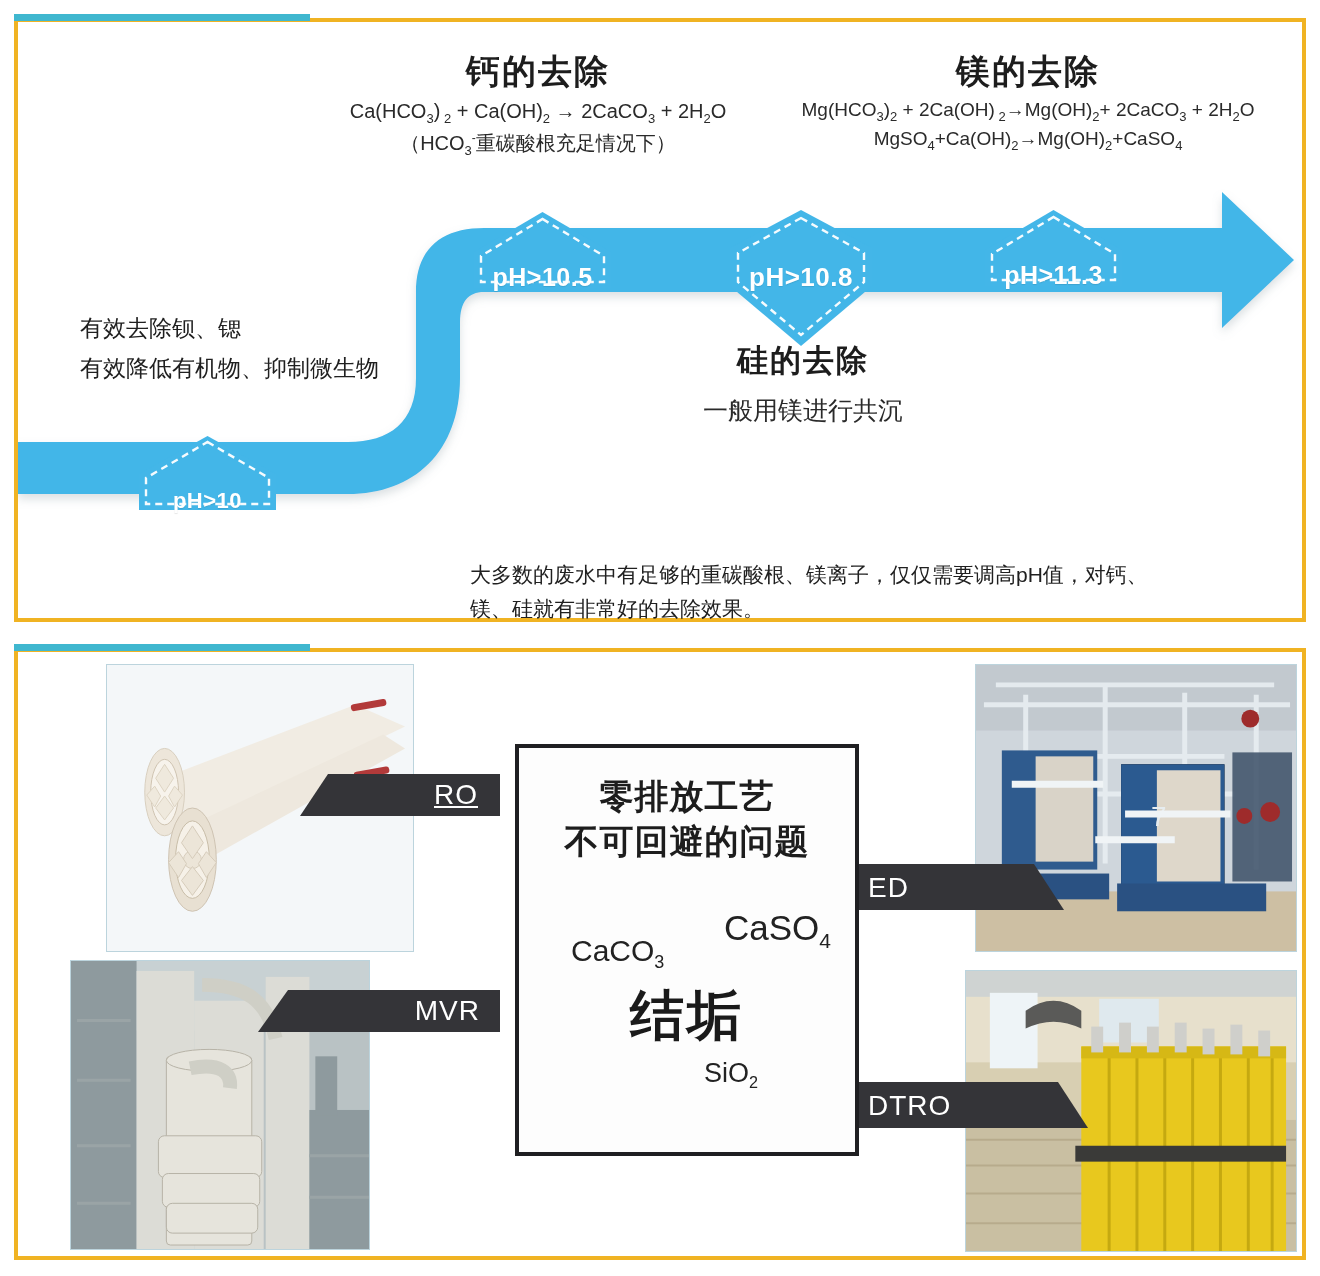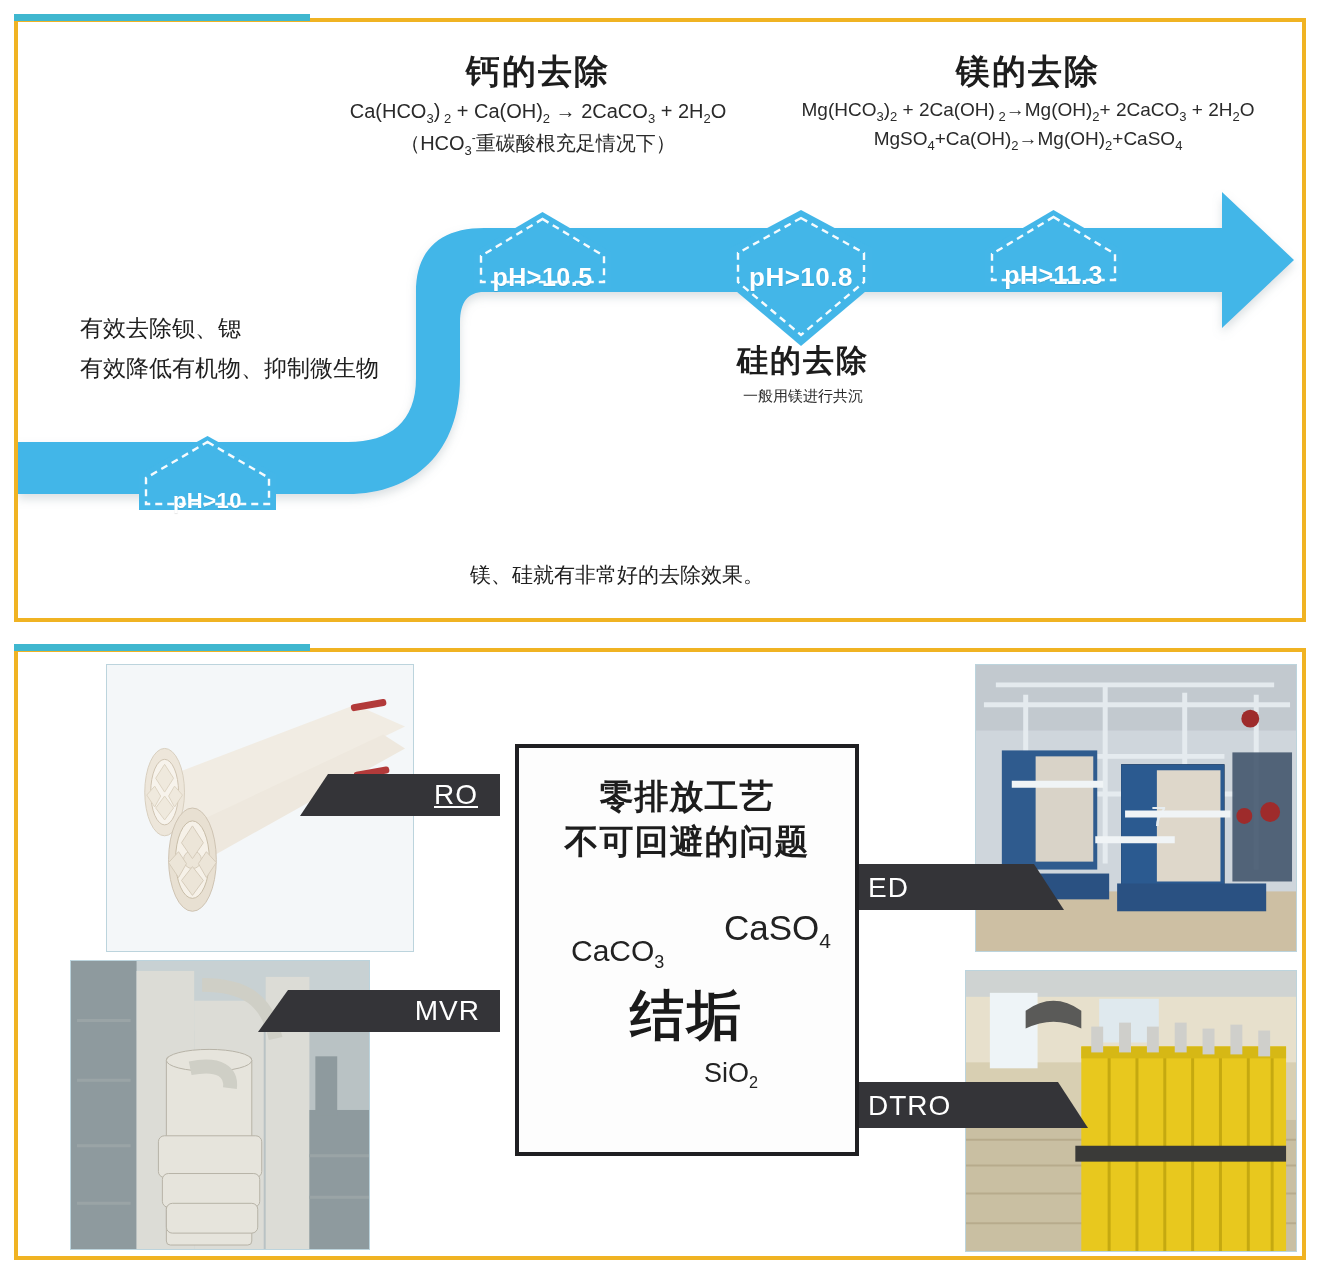--- a/index.html
+++ b/index.html
@@ -32,22 +32,22 @@
   .head .title{font-weight:bold;font-size:34px;color:#1d1d1d;letter-spacing:2px;
                line-height:1.15;margin-bottom:6px;}
   .head .eq{font-size:20px;color:#2a2a2a;line-height:1.42;white-space:nowrap;}
   .head .eq sub{font-size:13px;}
   #head-ca{left:200px;top:30px;width:640px;}
   #head-mg{left:715px;top:30px;width:590px;}
   #head-mg .eq{font-size:19px;}
 
   #head-si{position:absolute;left:620px;top:318px;width:330px;text-align:center;}
   #head-si .title{font-weight:bold;font-size:31px;color:#1d1d1d;letter-spacing:2px;
-                  margin-bottom:5px;}
-  #head-si .sub{font-size:15px;color:#2a2a2a;margin-bottom:4px;}
+                  margin-bottom:12px;}
+  #head-si .sub{font-size:25px;color:#2a2a2a;margin-bottom:4px;}
   #head-si ul{list-style:none;margin:0;padding:0;}
   #head-si li{font-size:21px;color:#2a2a2a;line-height:1.45;
               display:flex;align-items:center;justify-content:center;gap:18px;}
   #head-si li .bullet{width:11px;height:11px;background:#3c3c46;display:inline-block;
                       flex:0 0 auto;}
   #head-si li sub{font-size:13px;}
   #head-si li .txt{min-width:78px;text-align:left;}
 
   #left-note{position:absolute;left:62px;top:286px;width:430px;
              font-size:23px;color:#202020;line-height:1.75;}
@@ -182,20 +182,21 @@
     <div class="title">硅的去除</div>
     <div class="sub">一般用镁进行共沉</div>
   </div>
 
   <div id="left-note">
     <div>有效去除钡、锶</div>
     <div>有效降低有机物、抑制微生物</div>
   </div>
 
   <div id="foot-note">
+    <div>大多数的废水中有足够的重碳酸根、镁离子，仅仅需要调高pH值，对钙、</div>
     <div>镁、硅就有非常好的去除效果。</div>
   </div>
 </div>
 
 <div class="panel" id="panel-bottom">
   <div class="accent-bar"></div>
 
   <div class="photo" id="photo-ro">
     <svg viewBox="0 0 308 288" preserveAspectRatio="none">
       <rect width="308" height="288" fill="#f4f7f9"></rect>

